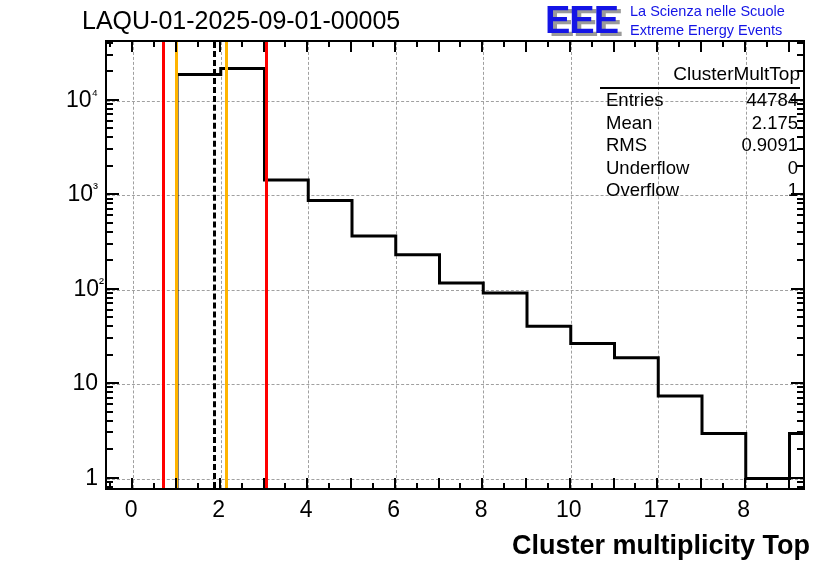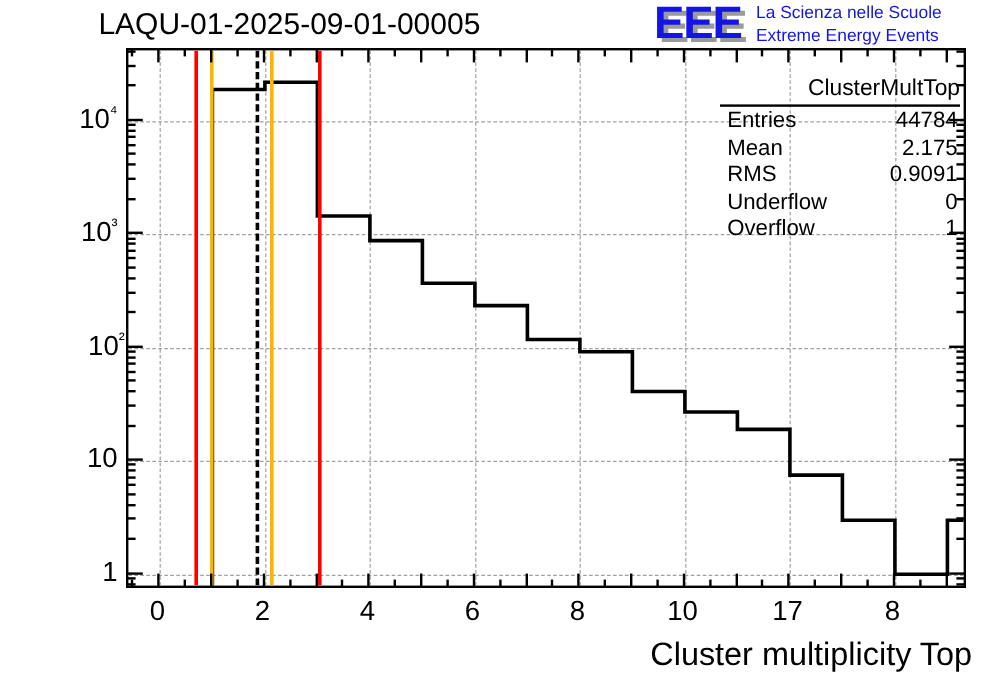--- a/index.html
+++ b/index.html
@@ -51,21 +51,21 @@
   
   .tick{position:absolute;background:#000;}
 
   
   .xlab{position:absolute;font-size:23px;color:#000;text-align:center;transform:translateX(-50%);}
   .ylab{position:absolute;font-size:23px;color:#000;text-align:right;white-space:nowrap;transform:translateY(-50%);}
   .ylab sup{font-size:15px;vertical-align:super;}
 
   .axis-title-x{
     position:absolute;right:26px;top:530px;
-    font-size:27px;color:#000;white-space:nowrap;
+    font-size:27px;color:#000;white-space:nowrap;font-weight:bold;
   }
 
   
   .statbox{
     position:absolute;left:600px;top:62px;width:200px;
     font-size:18.5px;color:#000;background:transparent;
   }
   .statbox .sb-title{
     text-align:right;padding:1px 0 2px 0;border-bottom:2px solid #000;
     font-size:19px;

